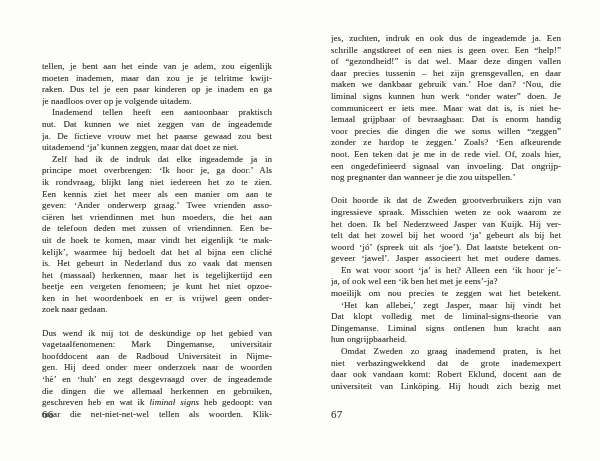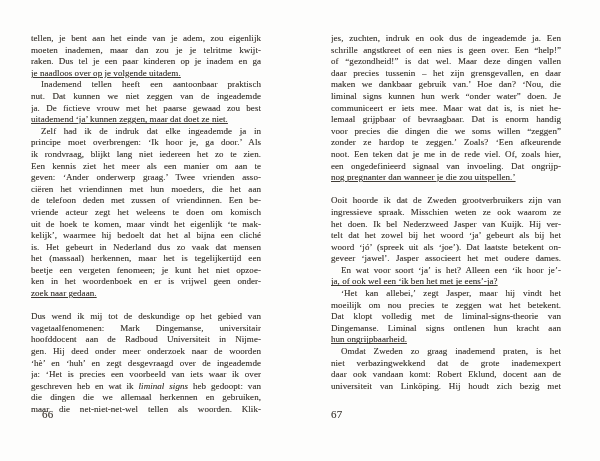--- a/index.html
+++ b/index.html
@@ -9,33 +9,33 @@
     font-family:"Liberation Serif", serif;
     color:#403b35;
     position:relative;
     overflow:hidden;
   }
   .page-column {
     position:absolute;
     top:33px;
     width:230px;
   }
-  #page-left  { left:31px;  }
+  #page-left  { left:42px;margin-top:28px;  }
   #page-right { left:331px; }
   .line {
     font-size:9px;
     line-height:11.6px;
     height:11.6px;
     overflow:hidden;
     text-align:justify;
     text-align-last:justify;
     letter-spacing:0.05px;
     text-shadow:0 0 0.45px rgba(64,59,53,0.55);
   }
-  .line.last   { text-align-last:left;text-decoration:underline; }
+  .line.last   { text-align-last:left; }
   .line.indent { text-indent:10px; }
   .para.gap    { margin-top:11.6px; }
   .page-number {
     position:absolute;
     top:408px;
     width:230px;
     text-align:left;
     font-size:11px;
     letter-spacing:0.3px;
     color:#46413b;
@@ -62,38 +62,36 @@
       <div class="line last">uitademend ‘ja’ kunnen zeggen, maar dat doet ze niet.</div>
     </div>
     <div class="para">
       <div class="line indent">Zelf had ik de indruk dat elke ingeademde ja in</div>
       <div class="line">principe moet overbrengen: ‘Ik hoor je, ga door.’ Als</div>
       <div class="line">ik rondvraag, blijkt lang niet iedereen het zo te zien.</div>
       <div class="line">Een kennis ziet het meer als een manier om aan te</div>
       <div class="line">geven: ‘Ander onderwerp graag.’ Twee vrienden asso-</div>
       <div class="line">ciëren het vriendinnen met hun moeders, die het aan</div>
       <div class="line">de telefoon deden met zussen of vriendinnen. Een be-</div>
-      <div class="line">vriende acteur zegt het weleens te doen om komisch</div>
       <div class="line">uit de hoek te komen, maar vindt het eigenlijk ‘te mak-</div>
       <div class="line">kelijk’, waarmee hij bedoelt dat het al bijna een cliché</div>
       <div class="line">is. Het gebeurt in Nederland dus zo vaak dat mensen</div>
       <div class="line">het (massaal) herkennen, maar het is tegelijkertijd een</div>
       <div class="line">beetje een vergeten fenomeen; je kunt het niet opzoe-</div>
       <div class="line">ken in het woordenboek en er is vrijwel geen onder-</div>
       <div class="line last">zoek naar gedaan.</div>
     </div>
     <div class="para gap">
       <div class="line">Dus wend ik mij tot de deskundige op het gebied van</div>
       <div class="line">vagetaalfenomenen: Mark Dingemanse, universitair</div>
       <div class="line">hoofddocent aan de Radboud Universiteit in Nijme-</div>
       <div class="line">gen. Hij deed onder meer onderzoek naar de woorden</div>
       <div class="line">‘hè’ en ‘huh’ en zegt desgevraagd over de ingeademde</div>
-      <div class="line">ja: ‘Het is precies een voorbeeld van iets waar ik over</div>
+      <div class="line">die dingen die we allemaal herkennen en gebruiken,</div>
       <div class="line">geschreven heb en wat ik <i>liminal signs</i> heb gedoopt: van</div>
-      <div class="line">die dingen die we allemaal herkennen en gebruiken,</div>
       <div class="line">maar die net-niet-net-wel tellen als woorden. Klik-</div>
     </div>
   </div>
 
 <div id="page-right" class="page-column page-body">
     <div class="para">
       <div class="line">jes, zuchten, indruk en ook dus de ingeademde ja. Een</div>
       <div class="line">schrille angstkreet of een nies is geen over. Een “help!”</div>
       <div class="line">of “gezondheid!” is dat wel. Maar deze dingen vallen</div>
       <div class="line">daar precies tussenin – het zijn grensgevallen, en daar</div>
@@ -113,22 +111,22 @@
       <div class="line">het doen. Ik bel Nederzweed Jasper van Kuijk. Hij ver-</div>
       <div class="line">telt dat het zowel bij het woord ‘ja’ gebeurt als bij het</div>
       <div class="line">woord ‘jó’ (spreek uit als ‘joe’). Dat laatste betekent on-</div>
       <div class="line">geveer ‘jawel’. Jasper associeert het met oudere dames.</div>
     </div>
     <div class="para">
       <div class="line indent">En wat voor soort ‘ja’ is het? Alleen een ‘ik hoor je’-</div>
       <div class="line last">ja, of ook wel een ‘ik ben het met je eens’-ja?</div>
     </div>
     <div class="para">
+      <div class="line">moeilijk om nou precies te zeggen wat het betekent.</div>
       <div class="line indent">‘Het kan allebei,’ zegt Jasper, maar hij vindt het</div>
-      <div class="line">moeilijk om nou precies te zeggen wat het betekent.</div>
       <div class="line">Dat klopt volledig met de liminal-signs-theorie van</div>
       <div class="line">Dingemanse. Liminal signs ontlenen hun kracht aan</div>
       <div class="line last">hun ongrijpbaarheid.</div>
     </div>
     <div class="para">
       <div class="line indent">Omdat Zweden zo graag inademend praten, is het</div>
       <div class="line">niet verbazingwekkend dat de grote inademexpert</div>
       <div class="line">daar ook vandaan komt: Robert Eklund, docent aan de</div>
       <div class="line">universiteit van Linköping. Hij houdt zich bezig met</div>
     </div>

